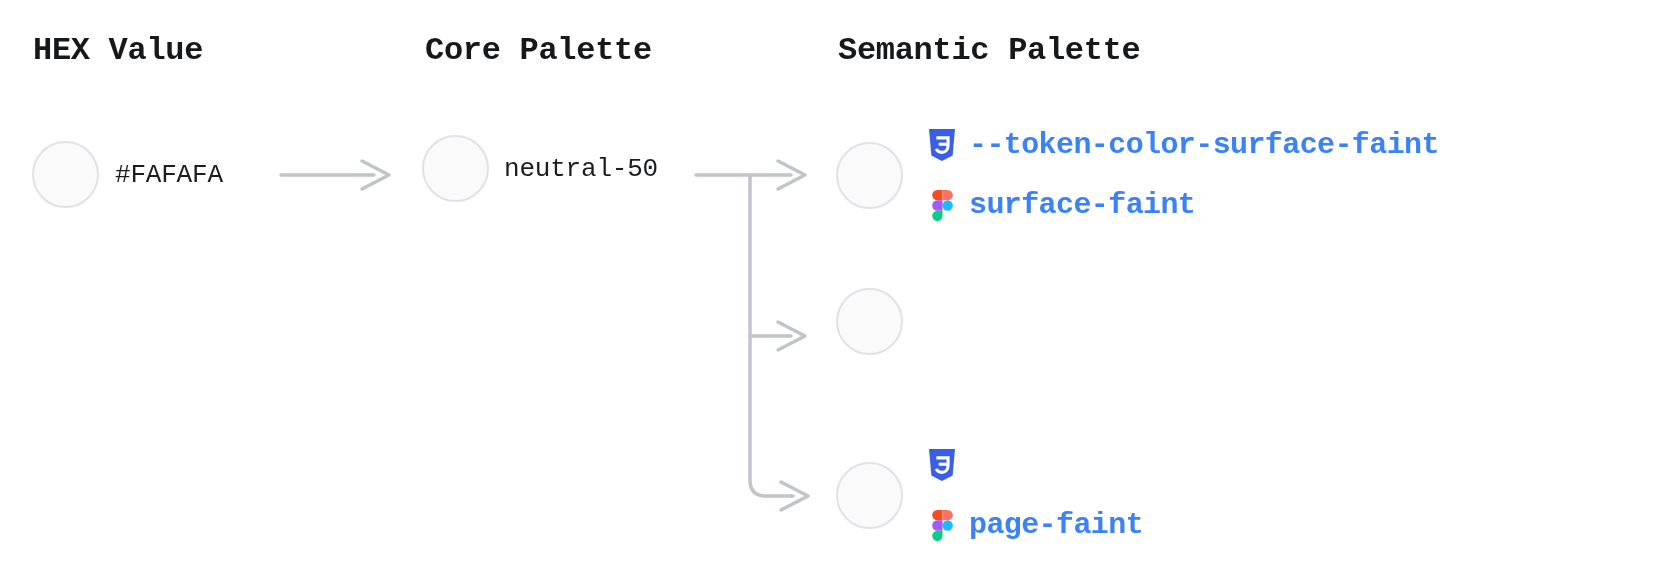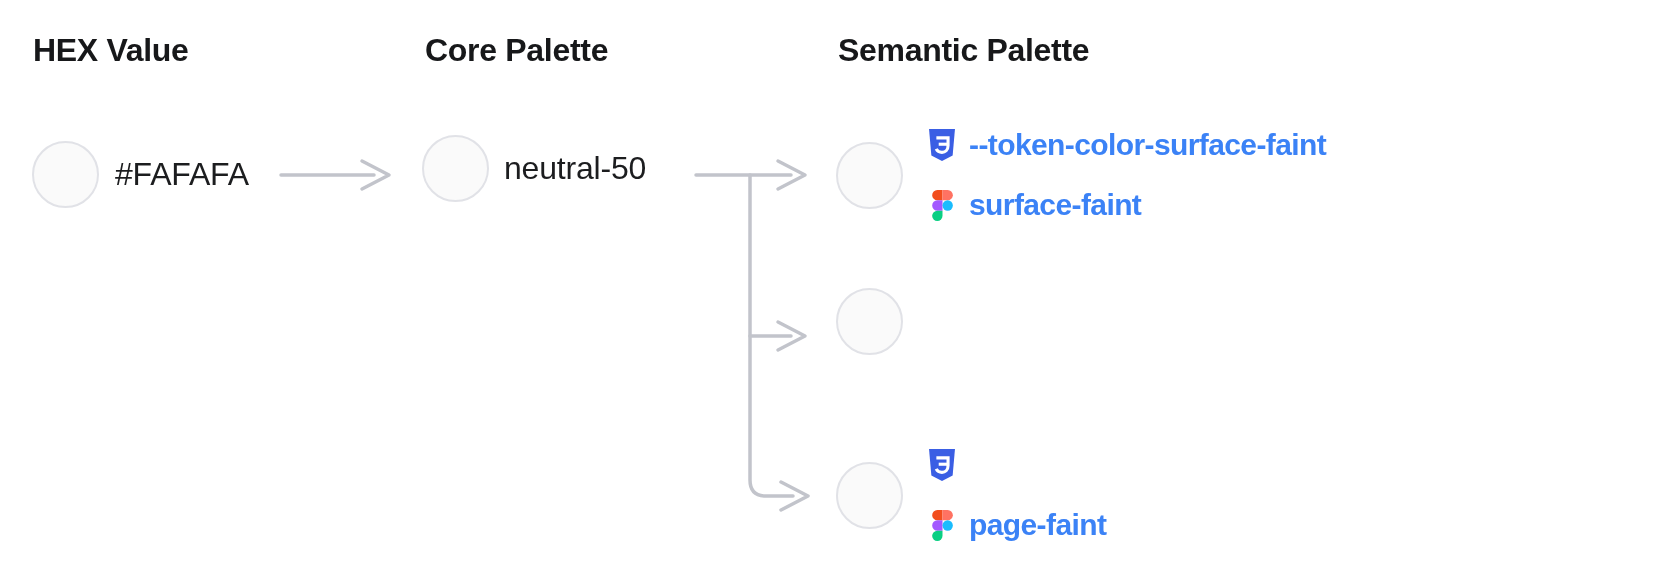--- a/index.html
+++ b/index.html
@@ -2,21 +2,21 @@
 <html><head>
 <meta charset="utf-8">
 <style>
   * { margin: 0; padding: 0; box-sizing: border-box; }
   html, body { background: #ffffff; }
   .canvas {
     position: relative;
     width: 1672px;
     height: 568px;
     background: #ffffff;
-    font-family: Liberation Sans, sans-serif;
+    font-family: Liberation Mono, monospace;
     overflow: hidden;
   }
   .connectors {
     position: absolute;
     left: 0; top: 0;
     width: 1672px; height: 584px;
     pointer-events: none;
   }
   .col-title {
     position: absolute;
@@ -41,21 +41,21 @@
   }
   .node-row {
     position: absolute;
     display: flex;
     align-items: center;
     white-space: nowrap;
   }
   .row-hex  { left: 32px;  top: 141px; gap: 16px; }
   .row-core { left: 422px; top: 135px; gap: 15px; }
   .node-label {
-    font-size: 32px;
+    font-size: 26px;
     font-weight: 400;
     color: #1c1d1f;
     letter-spacing: -0.2px;
   }
 
   .token-row {
     position: absolute;
     left: 836px;
     display: flex;
     align-items: center;

